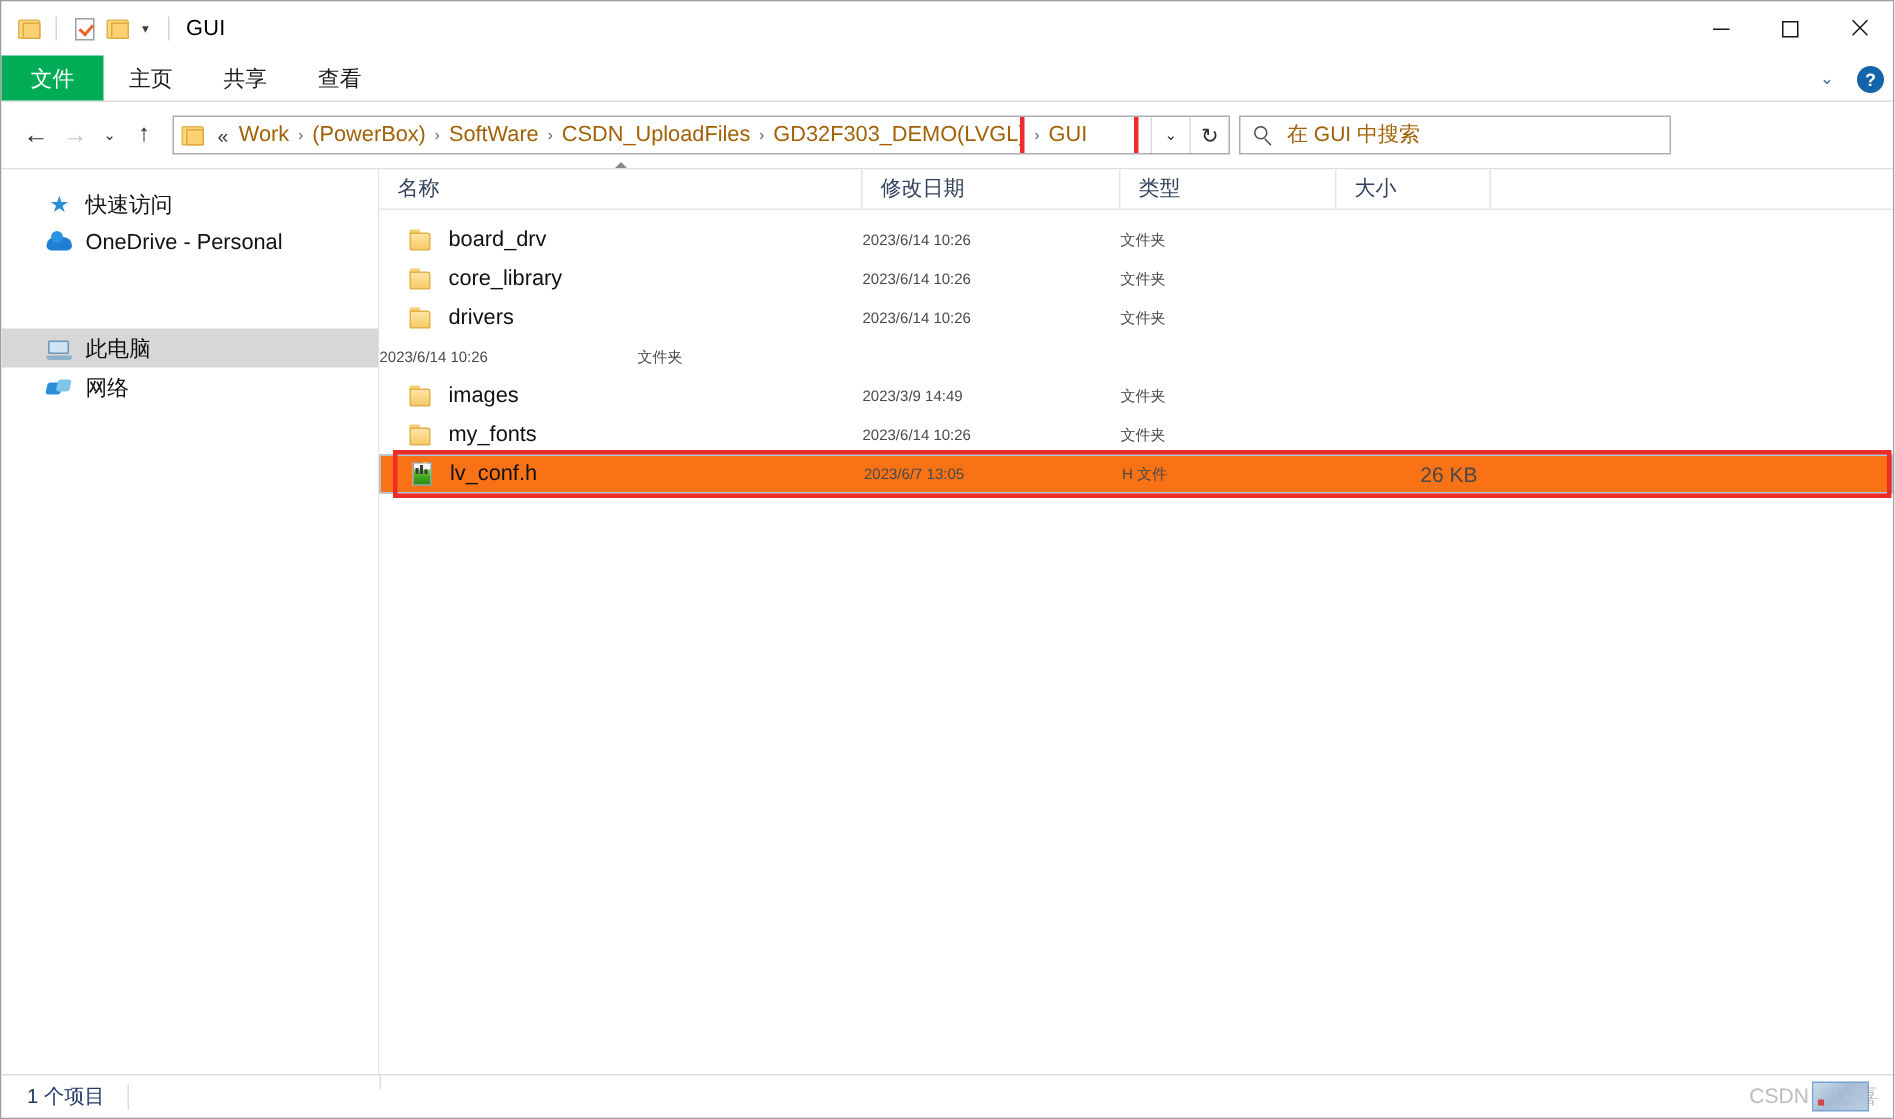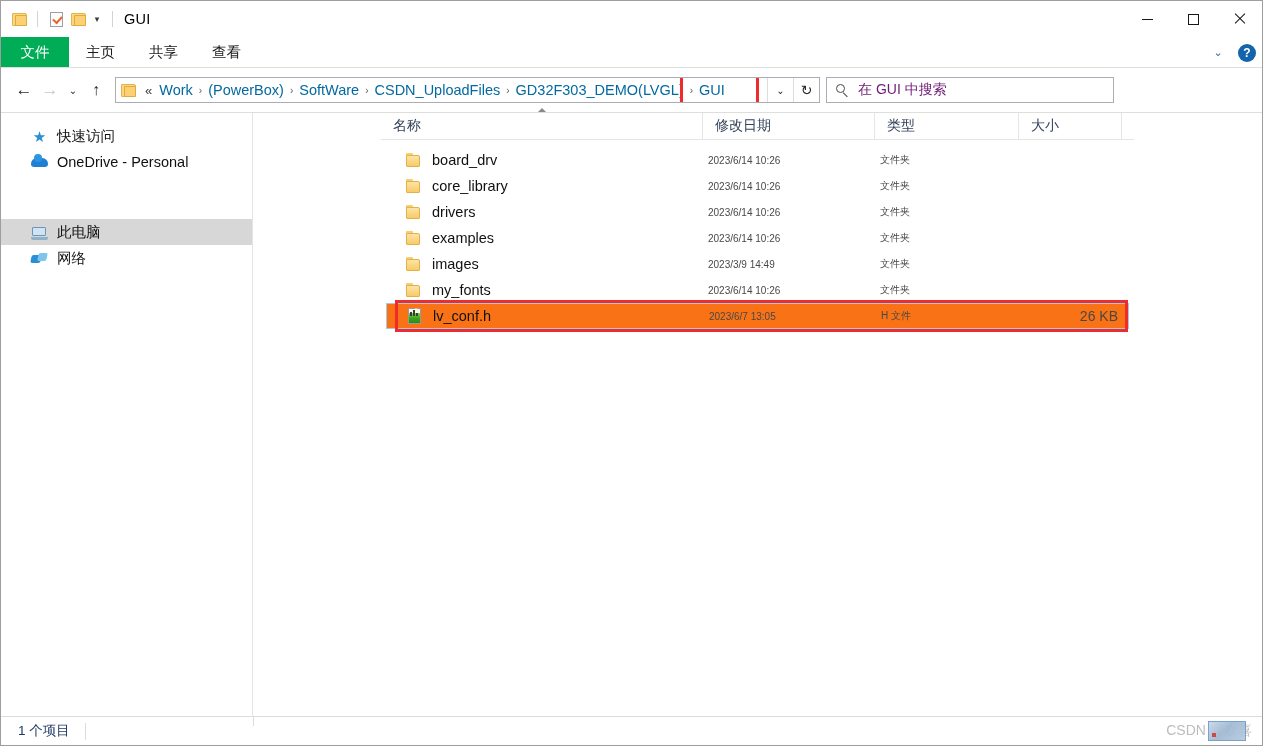--- a/index.html
+++ b/index.html
@@ -136,21 +136,21 @@
     display: flex; align-items: center;
     position: relative;
   }
   .crumbs {
     flex: 1; display: flex; align-items: center;
     height: 24px; overflow: hidden; padding-left: 5px;
   }
   .crumb-folder { margin-right: 6px; display: flex; align-items: center; }
   .crumb-ellip { font-size: 13px; color: #3a3a3a; padding: 0 3px; }
   .crumb {
-    font-size: 14.5px; color: #0369a1; padding: 2px 4px; white-space: nowrap;
+    font-size: 14.5px; color: #a16207; padding: 2px 4px; white-space: nowrap;
   }
   .crumb-sep {
     font-size: 10px; color: #5c5c5c; padding: 0 2px; user-select: none;
   }
   .crumb-hl { position: relative; display: flex; align-items: center; }
   .crumb-hl .redbox {
     position: absolute; left: -8px; top: -10px; right: -30px; bottom: -10px;
     border: 3px solid #ef2c2c; pointer-events: none;
   }
   .addr-caret {
@@ -171,21 +171,21 @@
     position: relative; width: 13px; height: 13px;
   }
   .search-ico .ring {
     position: absolute; left: 0; top: 0; width: 9px; height: 9px;
     border: 1.4px solid #4a4a4a; border-radius: 50%;
   }
   .search-ico .handle {
     position: absolute; left: 7px; top: 8px; width: 6px; height: 1.4px;
     background: #4a4a4a; transform: rotate(45deg); transform-origin: left center;
   }
-  .search-ph { font-size: 14px; color: #701a75; }
+  .search-ph { font-size: 14px; color: #a16207; }
 
   
   .content {
     flex: 1; display: flex; min-height: 0;
     border-top: 1px solid #dededb;
   }
 
   
   .navpane {
     width: 252px; min-width: 252px;
@@ -227,21 +227,21 @@
     background: #2b8fd6; border-radius: 2px; transform: skewX(-12deg);
   }
   .net-ico::after {
     content: ""; position: absolute; left: 7px; top: 0px; width: 9px; height: 8px;
     background: #7fc4ea; border-radius: 2px; transform: skewX(-12deg);
   }
 
   
   .listpane {
     flex: 1; display: flex; flex-direction: column; min-width: 0;
-    background: #ffffff; position: relative; align-items: center;
+    background: #ffffff; position: relative;
   }
   .col-head {
     height: 27px; min-height: 27px;
     display: flex; align-items: stretch;
     border-bottom: 1px solid #e5e5e5;
     position: relative;
   }
   .ch {
     display: flex; align-items: center;
     font-size: 14px; color: #33425b;
@@ -536,27 +536,20 @@
                 <span class="body"></span>
               </span>
             <span>drivers</span>
           </div>
           <div class="cell-date">2023/6/14 10:26</div>
           <div class="cell-type">文件夹</div>
           <div class="cell-size"></div>
         </div>
 
         <div class="row">
-          <div class="cell-name">
-            <span class="row-folder-ico">
-                <span class="tab"></span>
-                <span class="body"></span>
-              </span>
-            <span>examples</span>
-          </div>
           <div class="cell-date">2023/6/14 10:26</div>
           <div class="cell-type">文件夹</div>
           <div class="cell-size"></div>
         </div>
 
         <div class="row">
           <div class="cell-name">
             <span class="row-folder-ico">
                 <span class="tab"></span>
                 <span class="body"></span>

